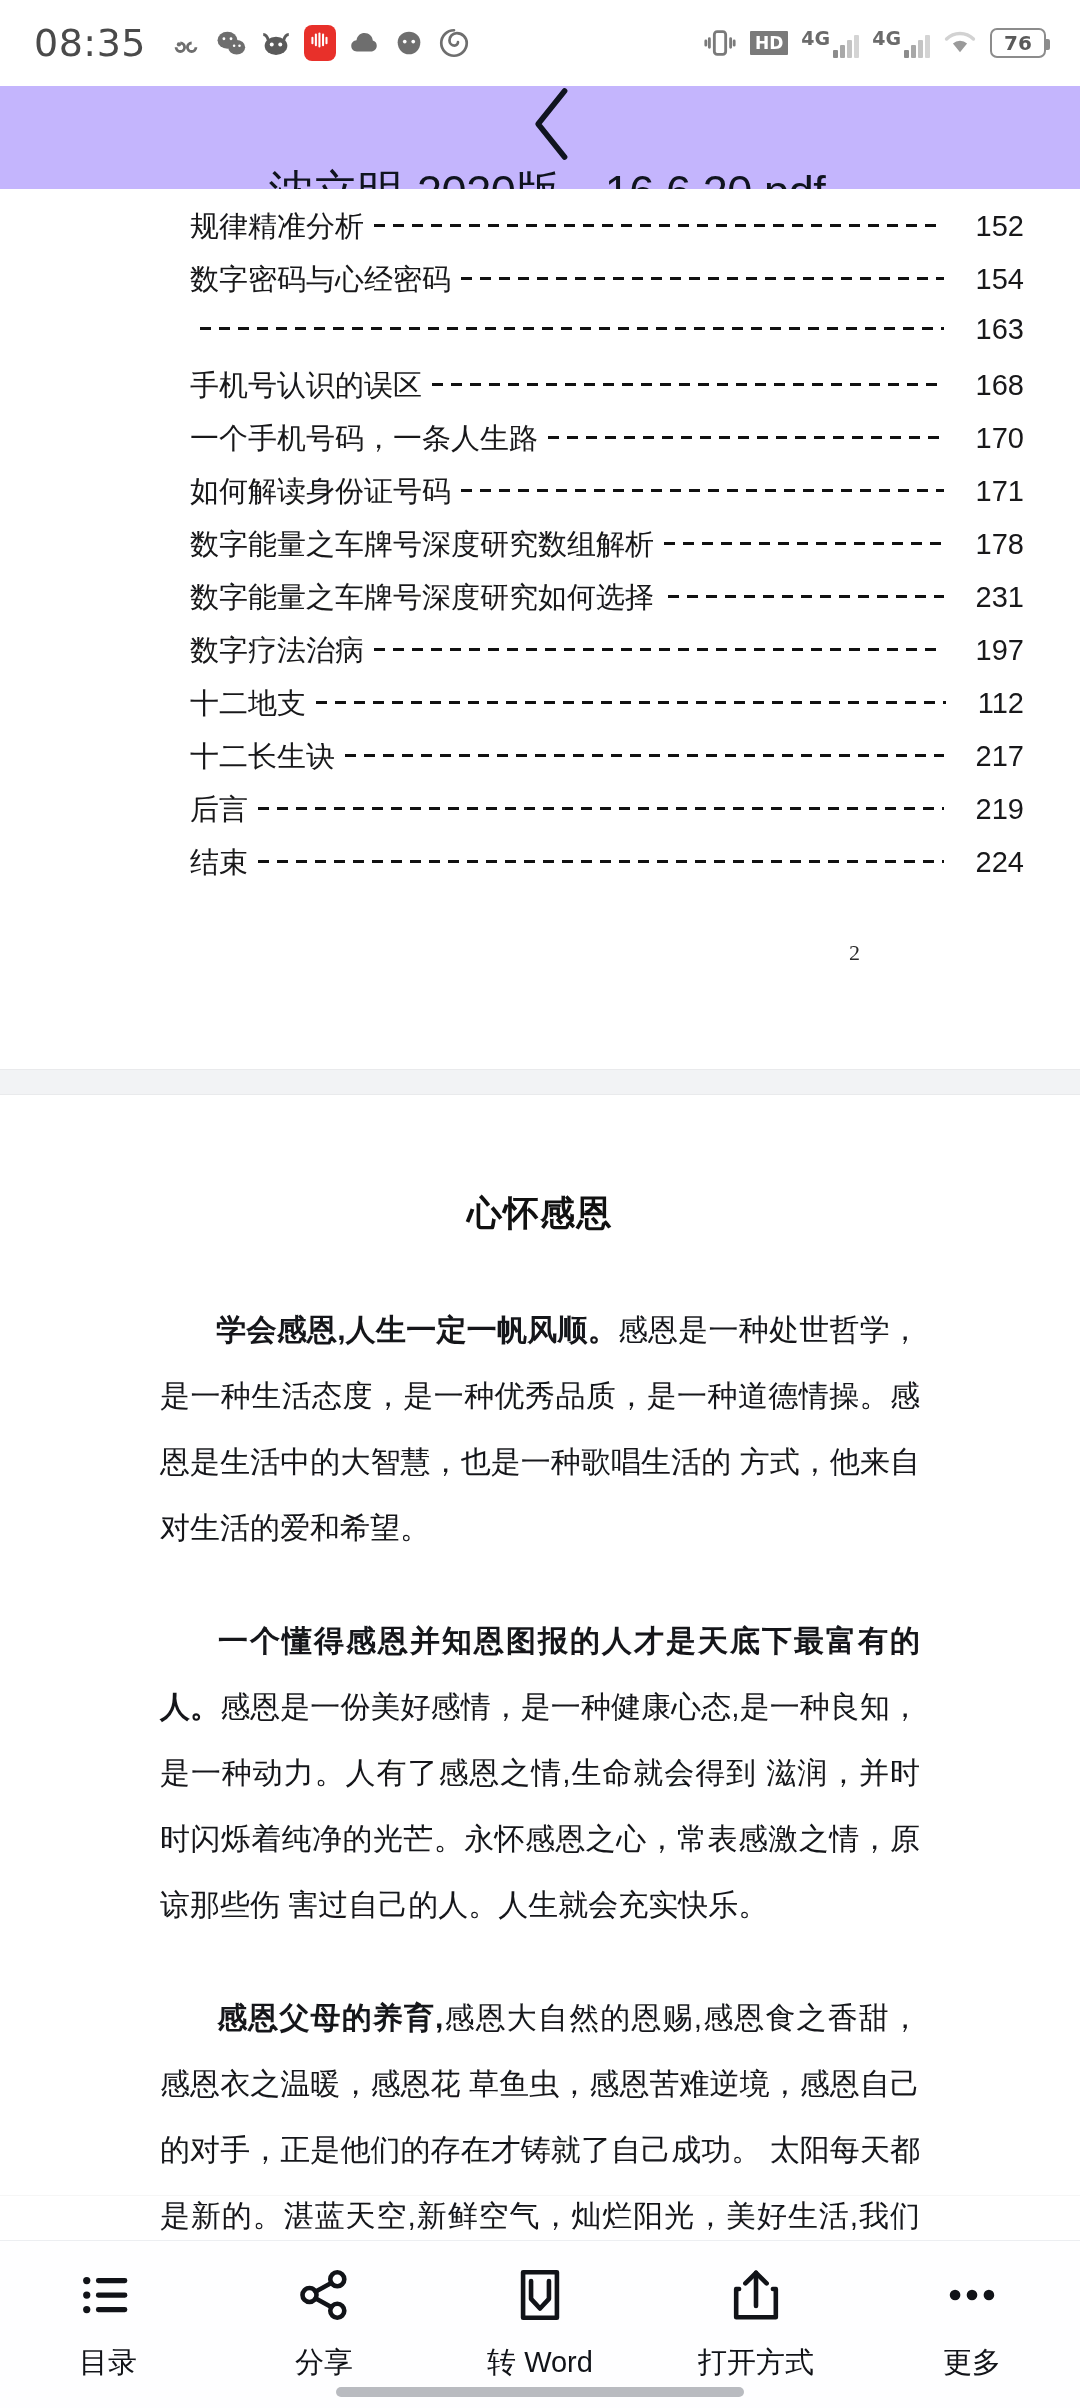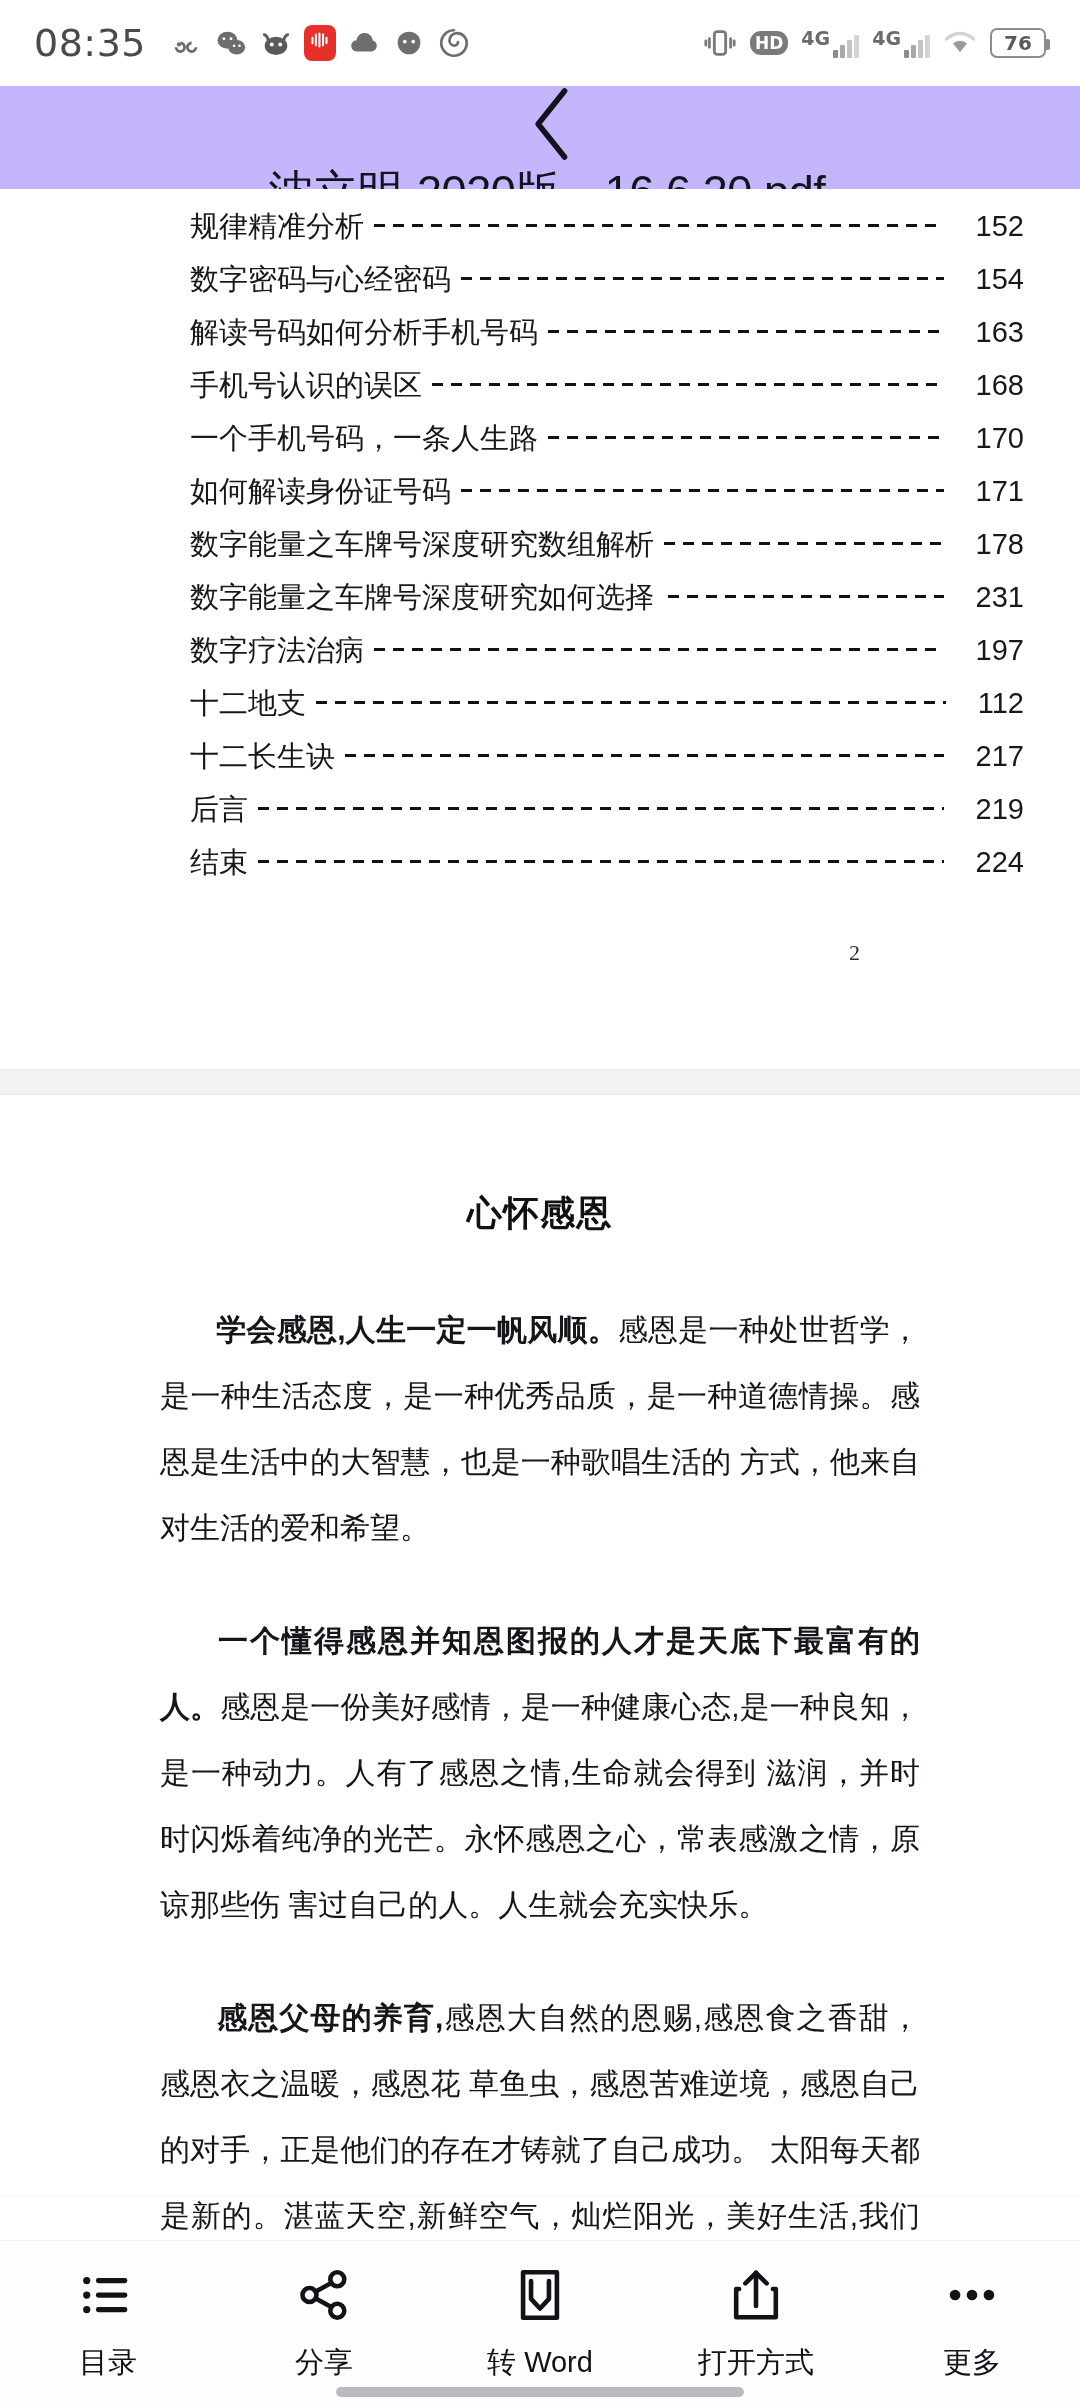--- a/index.html
+++ b/index.html
@@ -191,21 +191,21 @@
         </svg>
       </div>
     </div>
 
     <div class="sb-right">
       <svg class="sb-ic" viewBox="0 0 24 24">
         <rect x="8" y="4" width="8" height="16" rx="2" fill="none" stroke="#7a7a7a" stroke-width="2"></rect>
         <path d="M4.5 9v6M2 10.5v3M19.5 9v6M22 10.5v3" stroke="#7a7a7a" stroke-width="2" stroke-linecap="round"></path>
       </svg>
       <span style="display:flex;align-items:center;">
-        <span style="background:#7a7a7a;color:#fff;font-size:17px;font-weight:700;border-radius:11px;padding:2px 5px;font-family:'DejaVu Sans',sans-serif;">HD</span>
+        <span style="background:#7a7a7a;color:#fff;font-size:17px;font-weight:700;border-radius:1px;padding:2px 5px;font-family:'DejaVu Sans',sans-serif;">HD</span>
       </span>
       <span class="net">
         <span class="net-lbl">4G</span>
         <span class="sig">
             <i></i>
             <i></i>
             <i></i>
             <i></i>
           </span>
       </span>
@@ -246,21 +246,20 @@
           <span class="toc-label">规律精准分析</span>
           <span class="toc-dots"></span>
           <span class="toc-page">152</span>
         </div>
         <div class="toc-row">
           <span class="toc-label">数字密码与心经密码</span>
           <span class="toc-dots"></span>
           <span class="toc-page">154</span>
         </div>
         <div class="toc-row">
-          <span class="toc-label">解读号码如何分析手机号码</span>
           <span class="toc-dots"></span>
           <span class="toc-page">163</span>
         </div>
         <div class="toc-row">
           <span class="toc-label">手机号认识的误区</span>
           <span class="toc-dots"></span>
           <span class="toc-page">168</span>
         </div>
         <div class="toc-row">
           <span class="toc-label">一个手机号码，一条人生路</span>

